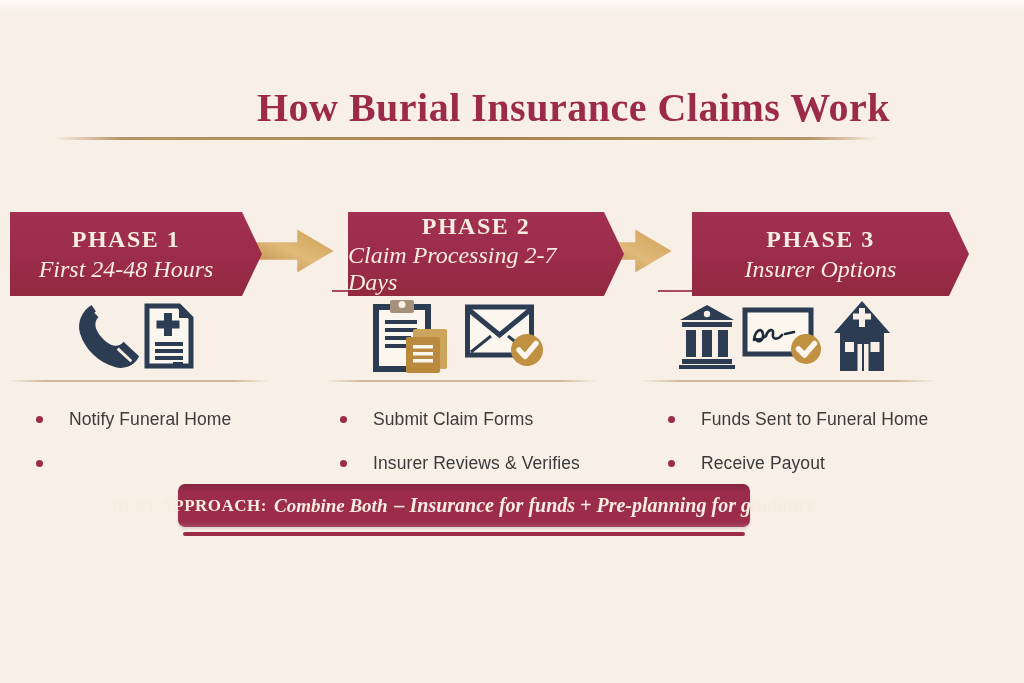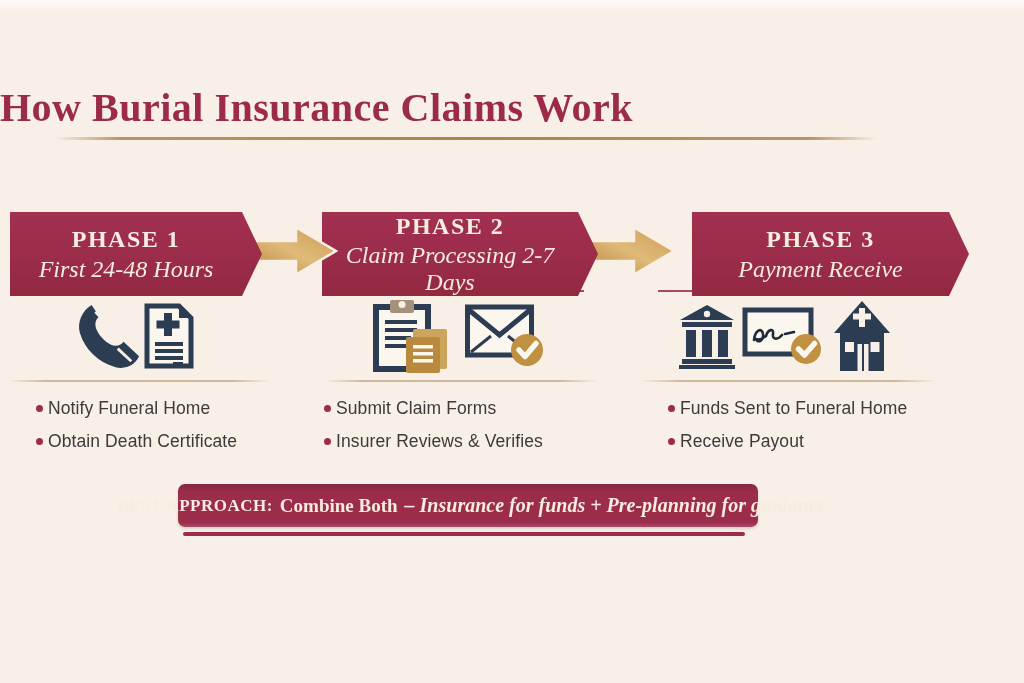--- a/index.html
+++ b/index.html
@@ -13,41 +13,41 @@
   }
   .canvas::before{
     content:"";position:absolute;left:0;top:0;right:0;height:14px;
     background:linear-gradient(180deg,rgba(255,255,255,.7),rgba(255,255,255,0));
     pointer-events:none;
   }
 
   
   .page-title{
     position:absolute;left:0;top:84px;width:890px;margin:0;
-    text-align:left;
+    text-align:right;
     font-size:40px;font-weight:bold;letter-spacing:.5px;
     color:#9b2b49;
   }
   .title-rule{
     position:absolute;left:55px;top:137px;width:822px;height:3px;
     background:linear-gradient(90deg,rgba(185,148,104,0),#b99468 8%,#a8834f 50%,#b99468 92%,rgba(185,148,104,0));
     border-radius:2px;
   }
 
   
   .banner{
     position:absolute;top:212px;height:84px;
     background:linear-gradient(180deg,#a23050 0%,#9b2c4a 55%,#92293f 100%);
     clip-path:polygon(0 0, calc(100% - 20px) 0, 100% 50%, calc(100% - 20px) 100%, 0 100%);
     display:flex;flex-direction:column;justify-content:center;align-items:center;
     padding-right:20px;box-sizing:border-box;
     filter:drop-shadow(0 3px 3px rgba(90,30,45,.22));
   }
   .banner-1{left:10px;width:252px;z-index:14;}
-  .banner-2{left:322px;width:276px;z-index:12;text-align:center;}
+  .banner-2{left:348px;width:276px;z-index:12;}
   .banner-3{left:692px;width:277px;z-index:10;}
   .banner-title{
     color:#f6ecdf;font-size:24px;font-weight:bold;letter-spacing:1.5px;line-height:1.1;
   }
   .banner-sub{
     color:#f6ecdf;font-size:24px;font-style:italic;margin-top:3px;line-height:1.1;
   }
   .banner-underline{
     position:absolute;top:290px;height:2px;background:#9b2c4a;opacity:.85;
   }
@@ -77,38 +77,37 @@
   .cr1{left:8px;width:262px;}
   .cr2{left:324px;width:274px;}
   .cr3{left:640px;width:296px;}
 
   
   .bullets{
     position:absolute;top:392px;margin:0;padding:0;list-style:none;
     font-family:"Liberation Sans", sans-serif;
   }
   .bl1{left:36px;}
-  .bl2{left:324px;}
+  .bl2{left:340px;}
   .bl3{left:668px;}
-  .bullets li{display:flex;align-items:center;gap:5px;height:33px;}
+  .bullets li{display:flex;align-items:center;gap:26px;height:33px;margin-top:11px;}
   .dot{width:7px;height:7px;border-radius:50%;background:#9b2c4a;flex:none;}
   .bullet-text{font-size:17.5px;color:#3c3b3a;letter-spacing:.1px;}
 
   
   .best-banner{
     position:absolute;left:178px;top:484px;width:572px;height:43px;
     background:linear-gradient(180deg,#872641 0%,#9b2c4a 18%,#9b2c4a 88%,#a8496a 100%);
     border-radius:7px;
     display:flex;justify-content:center;align-items:center;gap:7px;
     color:#f6ecdf;white-space:nowrap;
     box-shadow:0 2px 3px rgba(0,0,0,.12);
-    padding-left:8px;
   }
   .ba-label{font-size:17px;font-weight:bold;letter-spacing:.5px;}
-  .ba-highlight{font-size:19px;font-weight:bold;}
+  .ba-highlight{font-size:19px;font-weight:bold;font-style:italic;}
   .ba-rest{font-size:20px;font-weight:bold;font-style:italic;}
   .best-banner-underline{
     position:absolute;left:183px;top:532px;width:562px;height:4px;
     background:#9b2c4a;border-radius:2px;
   }
 </style>
 </head>
 <body>
 
 <div class="canvas">
@@ -119,21 +118,21 @@
   <div class="banner banner-1">
     <div class="banner-title">PHASE 1</div>
     <div class="banner-sub">First 24-48 Hours</div>
   </div>
   <div class="banner banner-2">
     <div class="banner-title">PHASE 2</div>
     <div class="banner-sub">Claim Processing 2-7 Days</div>
   </div>
   <div class="banner banner-3">
     <div class="banner-title">PHASE 3</div>
-    <div class="banner-sub">Payment Receive</div>
+    <div class="banner-sub">Insurer Options</div>
   </div>
   <div class="banner-underline u1"></div>
   <div class="banner-underline u2"></div>
   <div class="banner-underline u3"></div>
 
   <span class="flow-arrow arrow-1">
     <svg width="92" height="50" viewBox="0 0 92 50">
       <defs>
         <linearGradient id="goldArrow" x1="0" y1="1" x2="1" y2="0">
           <stop offset="0" stop-color="#b5823f"></stop>
@@ -239,21 +238,20 @@
   <div class="col-rule cr2"></div>
   <div class="col-rule cr3"></div>
 
   <ul class="bullets bl1">
     <li>
       <span class="dot"></span>
       <span class="bullet-text">Notify Funeral Home</span>
     </li>
     <li>
       <span class="dot"></span>
-      <span class="bullet-text">Obtain Death Certificate</span>
     </li>
   </ul>
   <ul class="bullets bl2">
     <li>
       <span class="dot"></span>
       <span class="bullet-text">Submit Claim Forms</span>
     </li>
     <li>
       <span class="dot"></span>
       <span class="bullet-text">Insurer Reviews &amp; Verifies</span>

